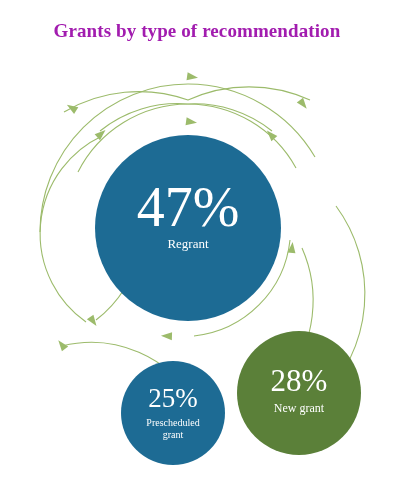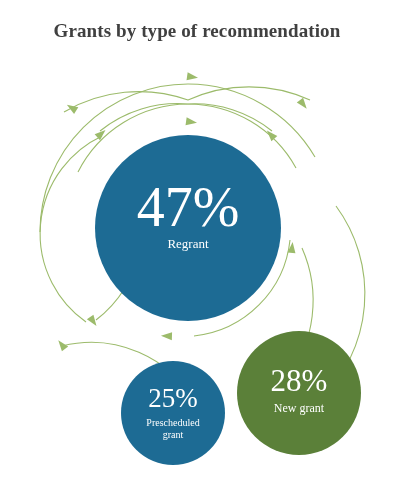--- a/index.html
+++ b/index.html
@@ -24,21 +24,21 @@
   .chart-title {
     position: absolute;
     left: 0;
     top: 20px;
     width: 394px;
     text-align: center;
     font-family: "Liberation Serif", serif;
     font-weight: bold;
     font-size: 19px;
     letter-spacing: 0.1px;
-    color: #404040;
+    color: #a21caf;
     white-space: nowrap;
   }
   #figure-svg {
     position: absolute;
     left: 0;
     top: 0;
     width: 394px;
     height: 500px;
     display: block;
   }

